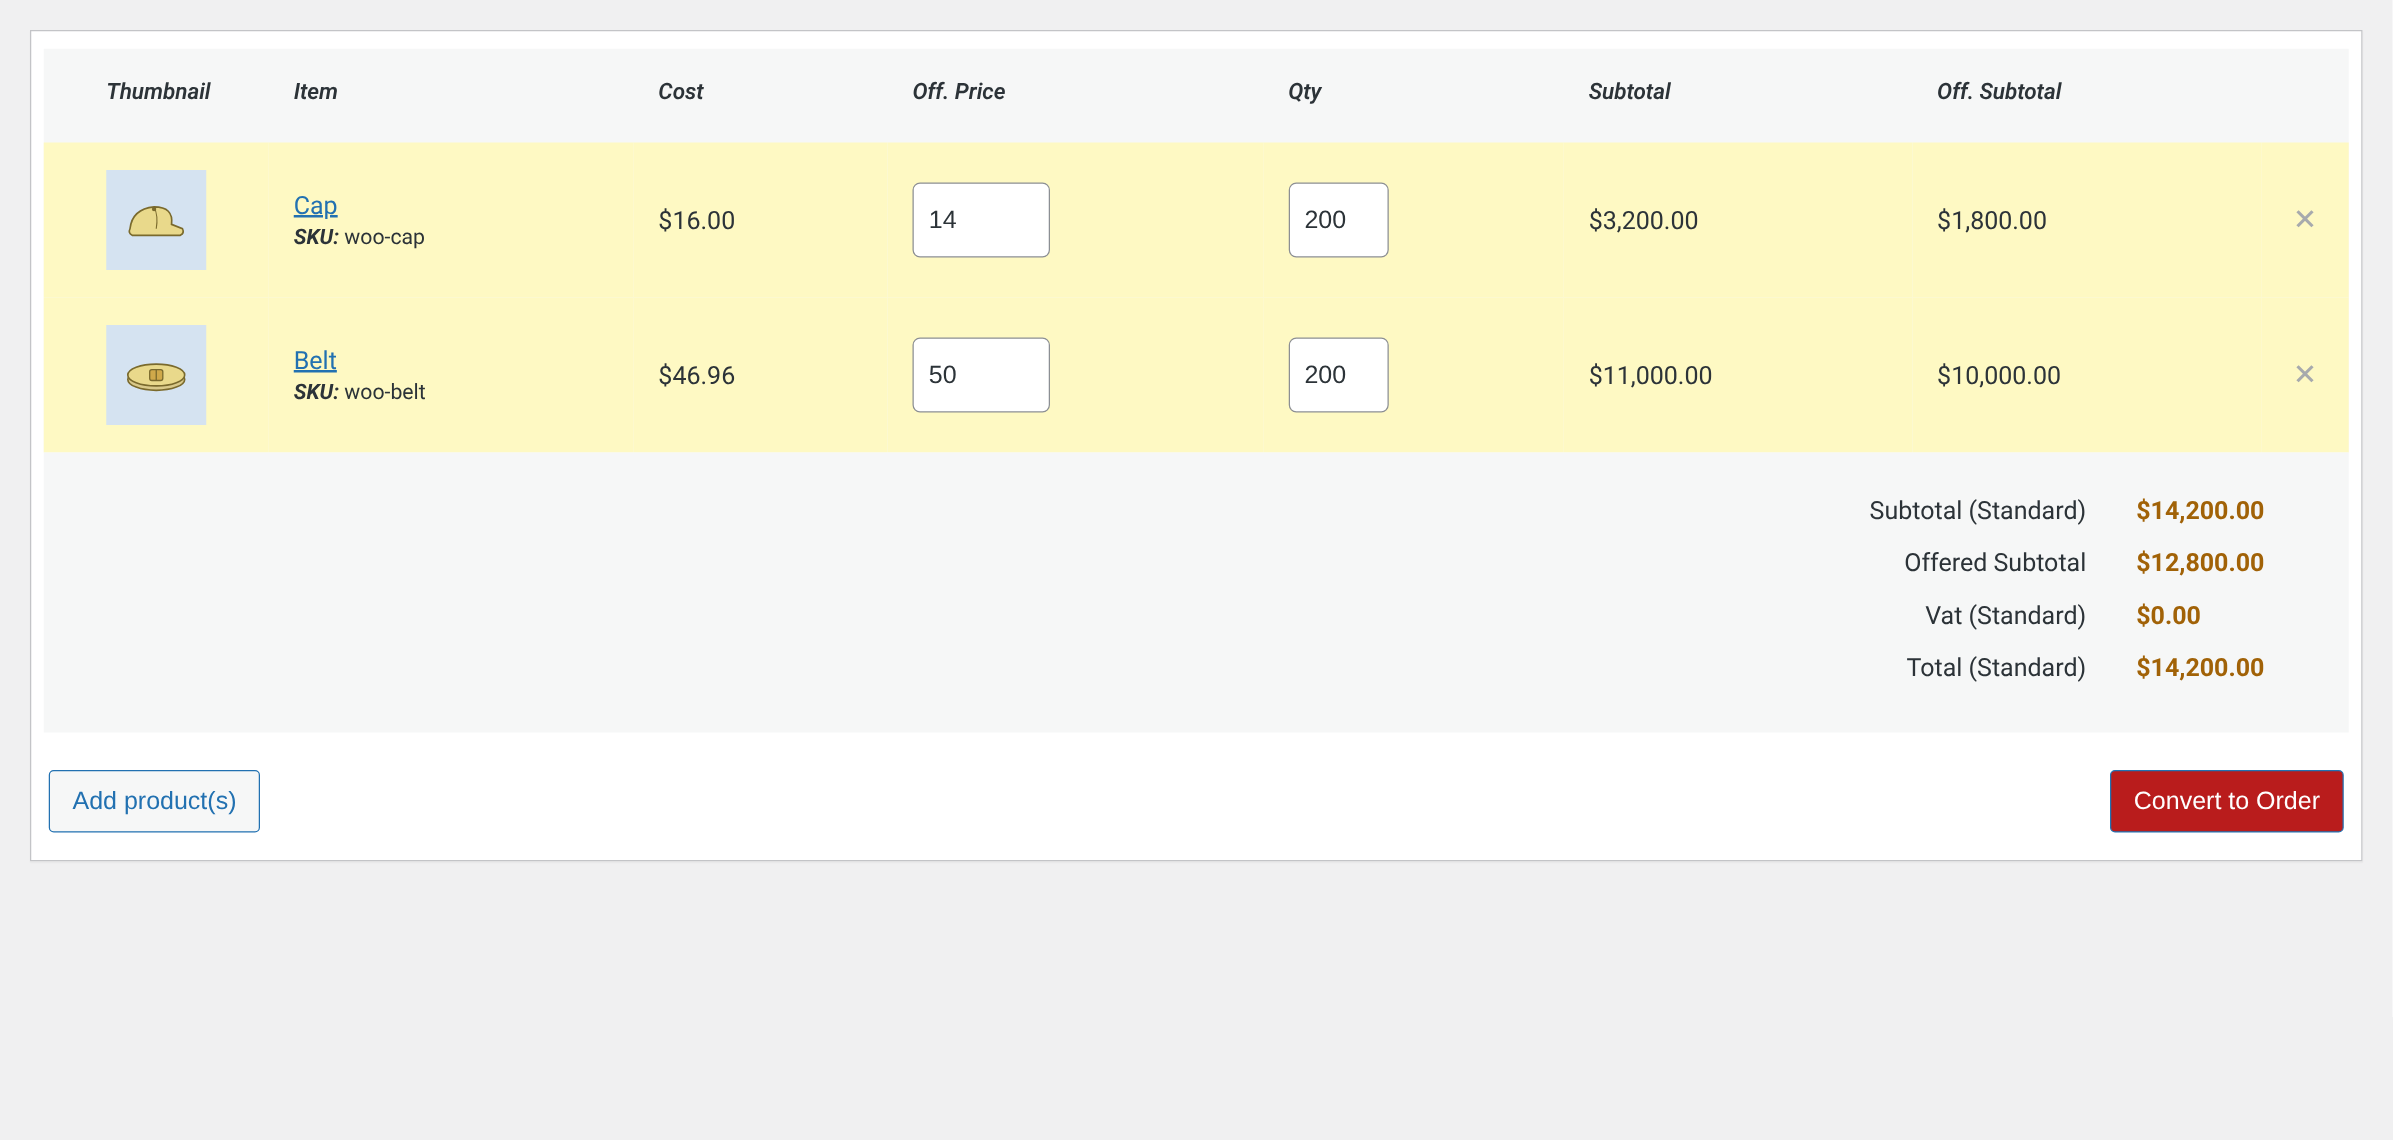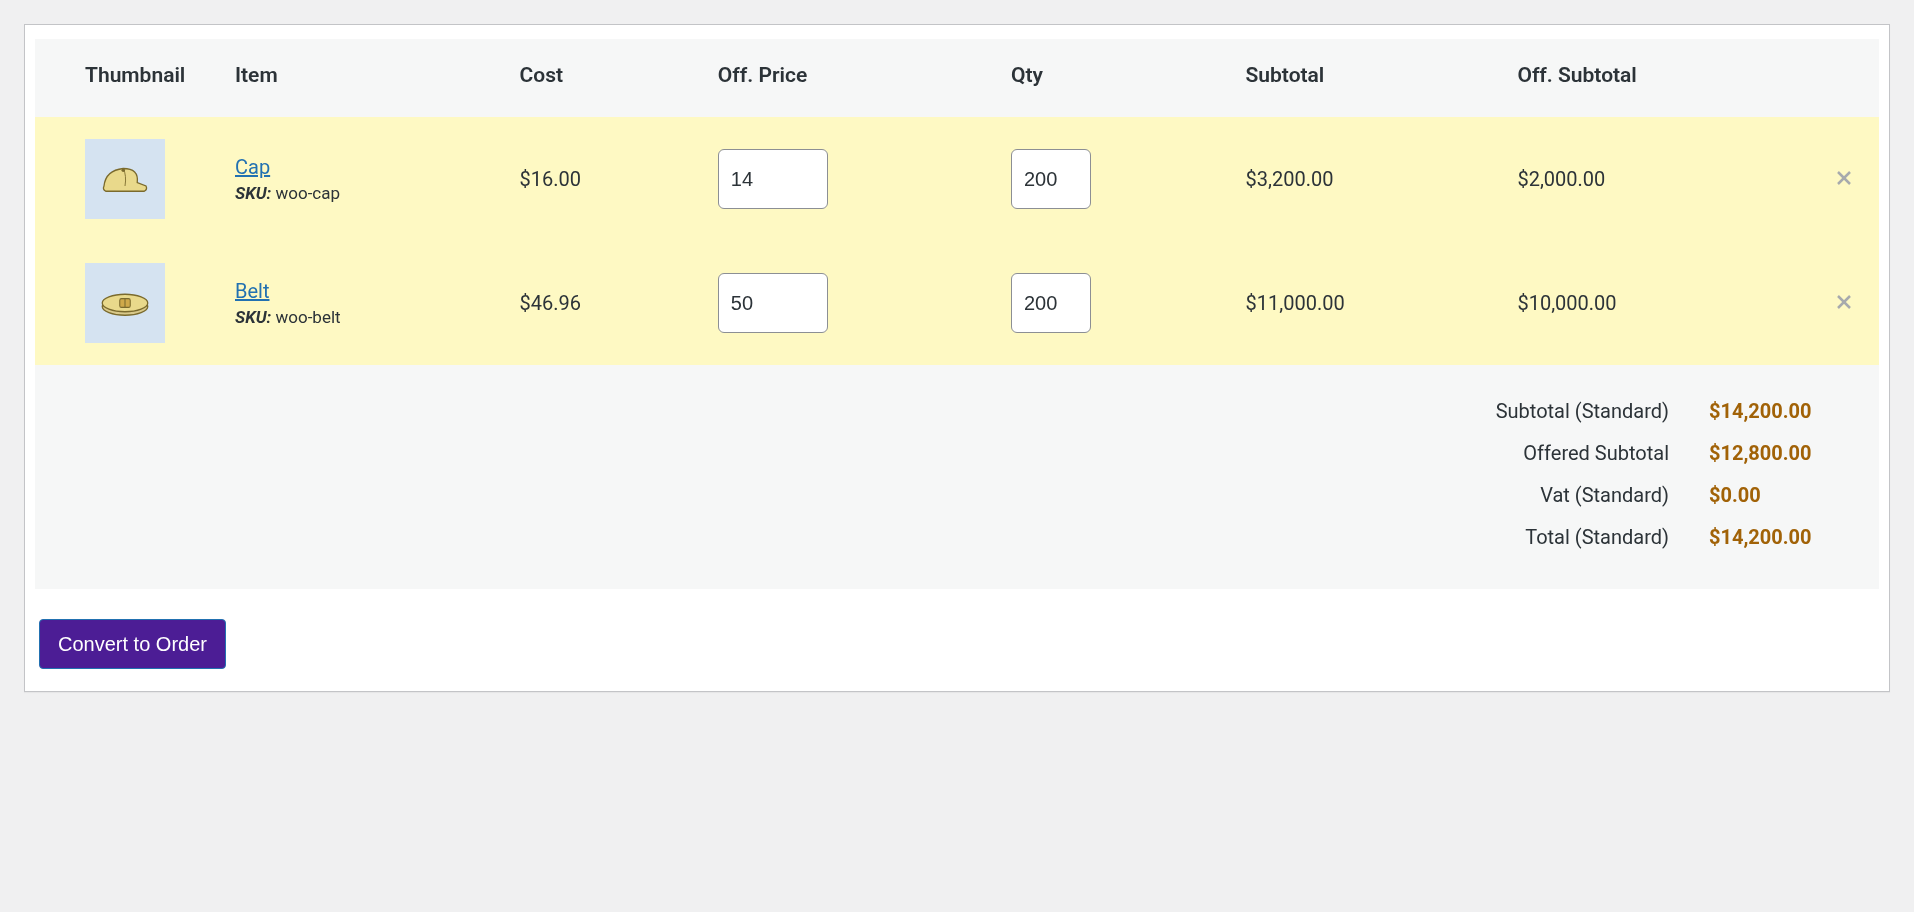--- a/index.html
+++ b/index.html
@@ -51,23 +51,24 @@
       padding: 14px 10px 10px 10px;
     }
     .items-table {
       width: 100%;
       border-collapse: collapse;
       background: #f6f7f7;
     }
     .items-table thead th {
       text-align: left;
       font-weight: 600;
-      font-size: 21px;
+      font-size: 18px;
       color: #2c3338;
       padding: 24px 20px 30px 20px;
+      font-style: italic;
     }
     .items-table thead th.col-thumb { padding-left: 50px; width: 180px; }
     .items-table tbody tr.item-row td {
       background: #fef9c3;
       padding: 22px 20px;
       font-size: 20px;
       vertical-align: middle;
     }
     .thumb-cell { width: 180px; padding-left: 50px !important; }
     .thumb {
@@ -129,21 +130,21 @@
       cursor: pointer;
       border: 1px solid transparent;
       line-height: 1.4;
     }
     .btn-secondary {
       background: #f6f7f7;
       border-color: #2271b1;
       color: #2271b1;
     }
     .btn-primary {
-      background: #4c1d95;
+      background: #b91c1c;
       border-color: #2271b1;
       color: #fff;
     }
   </style>
 </head>
 <body>
 
 <div class="panel">
 
   <div class="table-wrap">
@@ -182,21 +183,21 @@
             </div>
           </td>
           <td>$16.00</td>
           <td>
             <input type="text" class="num" value="14" style="">
           </td>
           <td>
             <input type="text" class="num" style="width: 80px;" value="200">
           </td>
           <td>$3,200.00</td>
-          <td>$2,000.00</td>
+          <td>$1,800.00</td>
           <td class="remove-cell">
             <span class="remove-x">
               <svg width="16" height="16" viewBox="0 0 16 16">
                   <line x1="2" y1="2" x2="14" y2="14" stroke="currentColor" stroke-width="2.5"></line>
                   <line x1="14" y1="2" x2="2" y2="14" stroke="currentColor" stroke-width="2.5"></line>
                 </svg>
             </span>
           </td>
         </tr>
 
@@ -256,15 +257,16 @@
         <div class="totals-value">$0.00</div>
 
         <div></div>
         <div class="totals-label">Total (Standard)</div>
         <div class="totals-value">$14,200.00</div>
       </div>
     </div>
   </div>
 
   <div class="footer-bar">
+    <button class="btn btn-secondary">Add product(s)</button>
     <button class="btn btn-primary">Convert to Order</button>
   </div>
 </div>
 
 </body></html>

